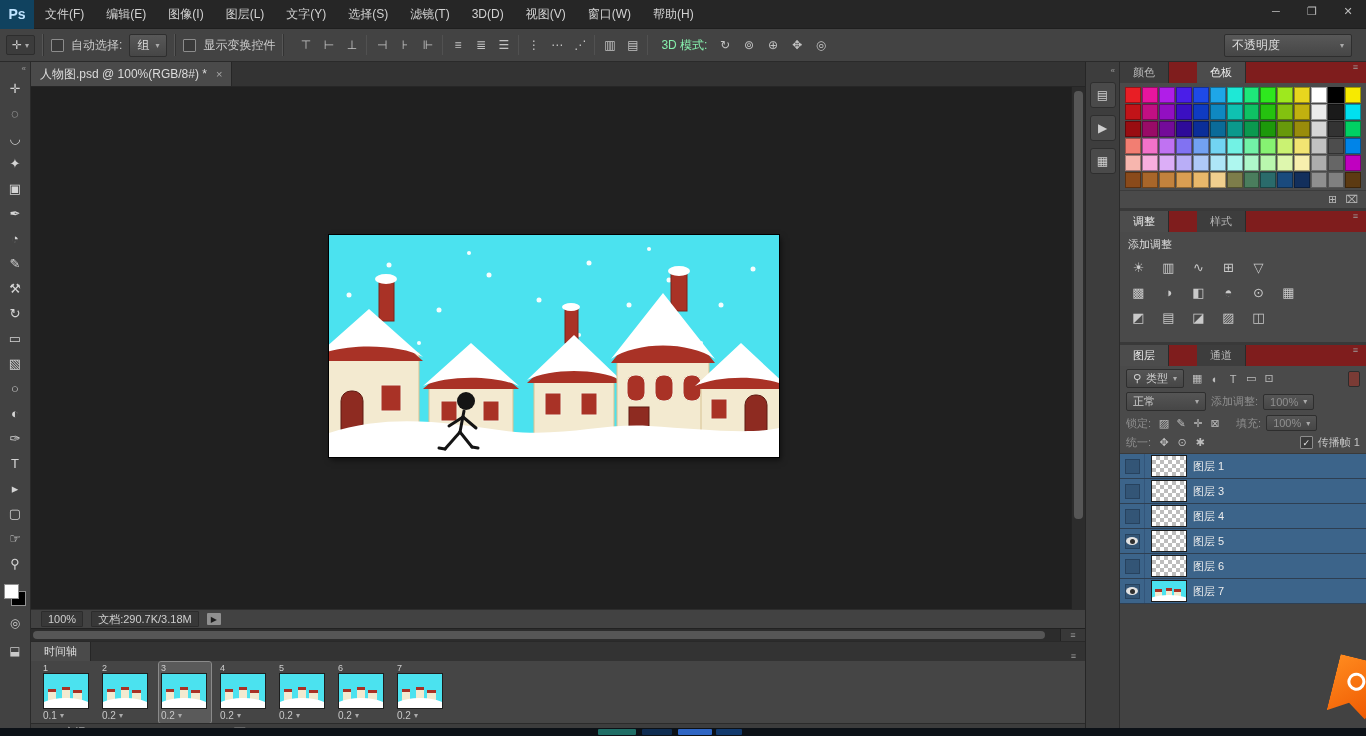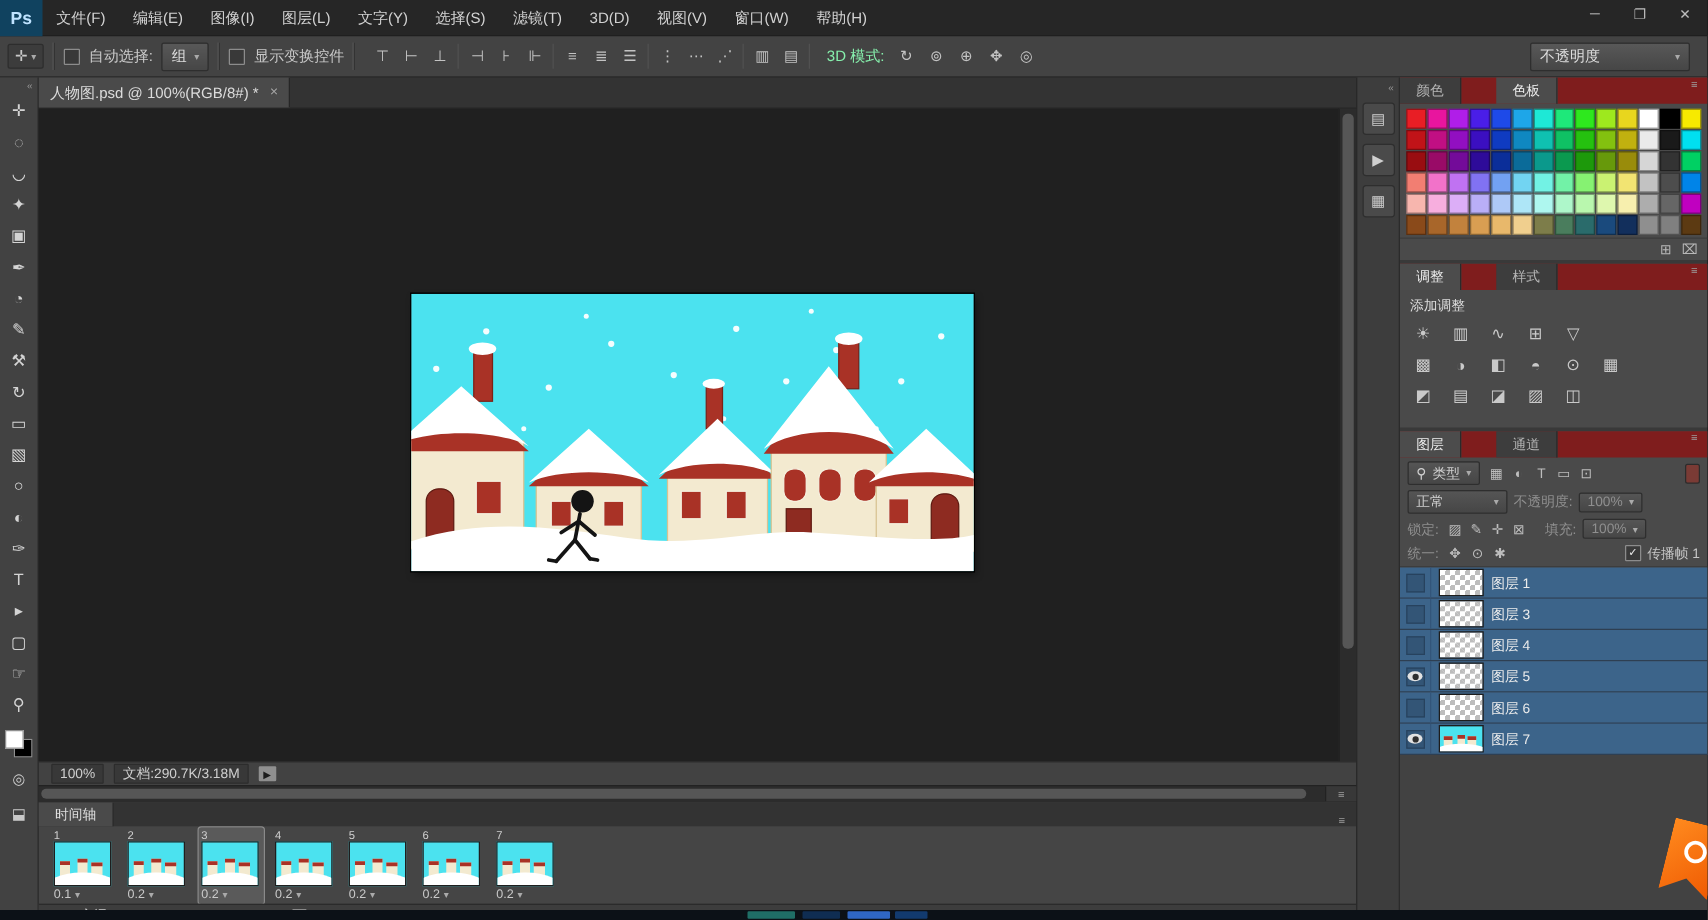--- a/index.html
+++ b/index.html
@@ -641,21 +641,21 @@
                   <span class="sicon">▭</span>
                   <span class="sicon">⊡</span>
                 </span>
               <span class="ftoggle"></span>
             </div>
             <div class="lyr-row">
               <span class="minifield" style="min-width:66px;justify-content:space-between;">
                 <span>正常</span>
                 <span class="carat">▾</span>
               </span>
-              <span class="dim">不透明度:</span>
+              <span class="dim">添加调整:</span>
               <span class="minifield dim">
                 <span>100%</span>
                 <span class="carat">▾</span>
               </span>
             </div>
             <div class="lyr-row">
               <span class="dim">锁定:</span>
               <span style="display:flex;gap:1px;">
                   <span class="sicon">▨</span>
                   <span class="sicon">✎</span>

